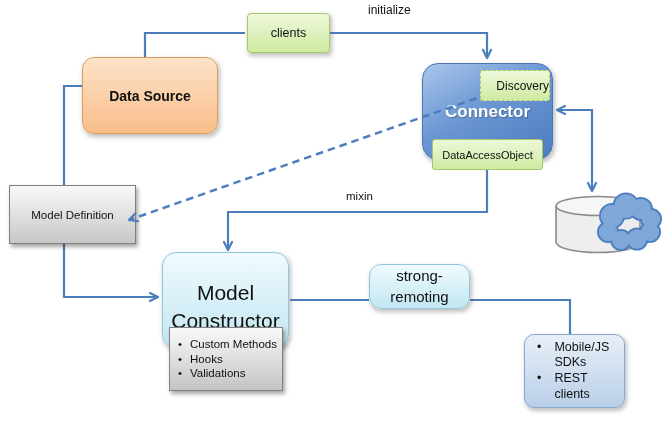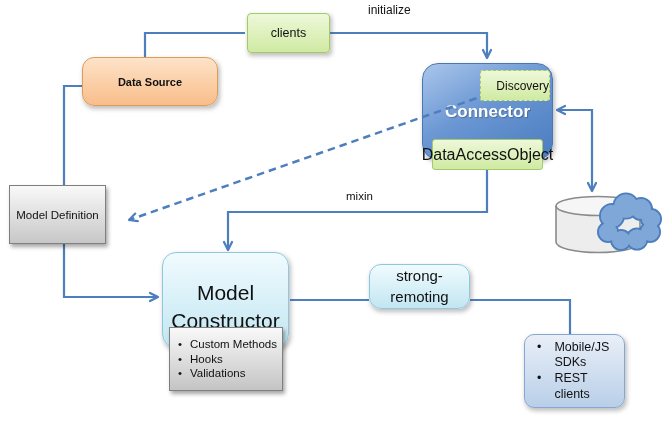--- a/index.html
+++ b/index.html
@@ -4,37 +4,37 @@
 <style>
   html,body{margin:0;padding:0;background:#fff;}
   #canvas{position:relative;width:665px;height:428px;overflow:hidden;
           font-family:"Liberation Sans",sans-serif;color:#111;background:#fff;}
   svg{position:absolute;left:0;top:0;pointer-events:none;}
   #wires{z-index:1;}
   #dashed{z-index:20;}
   .node{position:absolute;display:flex;align-items:center;justify-content:center;
         text-align:center;box-sizing:border-box;}
   .shadow{box-shadow:1.5px 2.5px 4px rgba(90,90,90,.38);}
-  .data-source{left:82px;top:57px;width:136px;height:49px;border-radius:12px;
+  .data-source{left:82px;top:57px;width:136px;height:77px;border-radius:12px;
         background:linear-gradient(180deg,#fde3c9 0%,#f9bd8a 100%);
-        border:1.5px solid #dd9c59;font-size:11px;font-weight:600;z-index:10;align-items:center;}
+        border:1.5px solid #dd9c59;font-size:14px;font-weight:600;z-index:10;align-items:center;}
   .settings{left:247px;top:13px;width:83px;height:40px;border-radius:4px;
         background:linear-gradient(180deg,#eef8da 0%,#cfeaa2 100%);
         border:1.5px solid #a3c969;font-size:12.5px;z-index:10;}
   .connector{left:422px;top:63px;width:131px;height:97px;border-radius:16px;
         background:linear-gradient(150deg,#aac6eb 0%,#6b97d3 45%,#4a7cc0 100%);
         border:1px solid #4a77b0;font-size:17px;font-weight:bold;color:#fff;
         text-shadow:1px 1px 1px rgba(0,0,0,.25);z-index:10;}
   .discovery{left:480px;top:70px;width:70px;height:31px;border-radius:3px;
         background:linear-gradient(180deg,#eef8da 0%,#cfeaa2 100%);
         border:1.5px dashed #a3c969;font-size:12px;z-index:30;justify-content:flex-end;}
   .dao{left:432px;top:139px;width:111px;height:31px;border-radius:3px;
         background:linear-gradient(180deg,#eef8da 0%,#cfeaa2 100%);
-        border:1.5px solid #a3c969;font-size:16px;z-index:30;}
-  .model-def{left:9px;top:185px;width:97px;height:59px;
+        border:1.5px solid #a3c969;font-size:11px;z-index:30;}
+  .model-def{left:9px;top:185px;width:127px;height:59px;
         background:linear-gradient(180deg,#f9f9f9 0%,#c7c7c7 100%);
         border:1.5px solid #7f7f7f;font-size:11.5px;z-index:10;
         box-shadow:2px 3px 4px rgba(0,0,0,.35);}
   .constructor{left:162px;top:252px;width:127px;height:96px;border-radius:14px;
         background:linear-gradient(180deg,#f0fbfe 0%,#c2e6f2 100%);
         border:1.5px solid #8fc8dc;font-size:21px;font-weight:500;
         line-height:1.35;align-items:flex-start;padding-top:26px;z-index:10;}
   .features{left:169px;top:327px;width:114px;height:64px;
         background:linear-gradient(180deg,#f9f9f9 0%,#c4c4c4 100%);
         border:1.5px solid #7f7f7f;z-index:11;box-shadow:2px 3px 4px rgba(0,0,0,.35);

